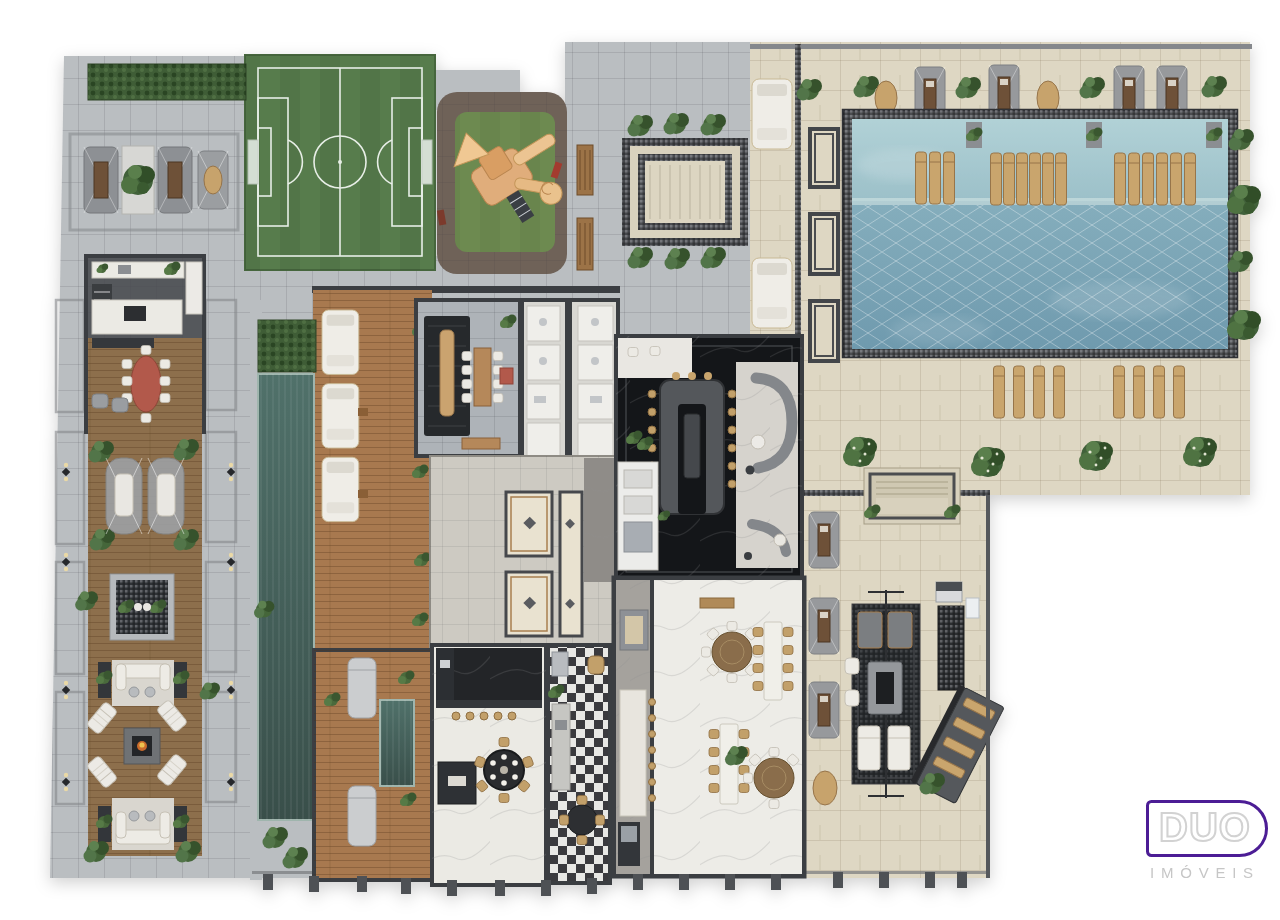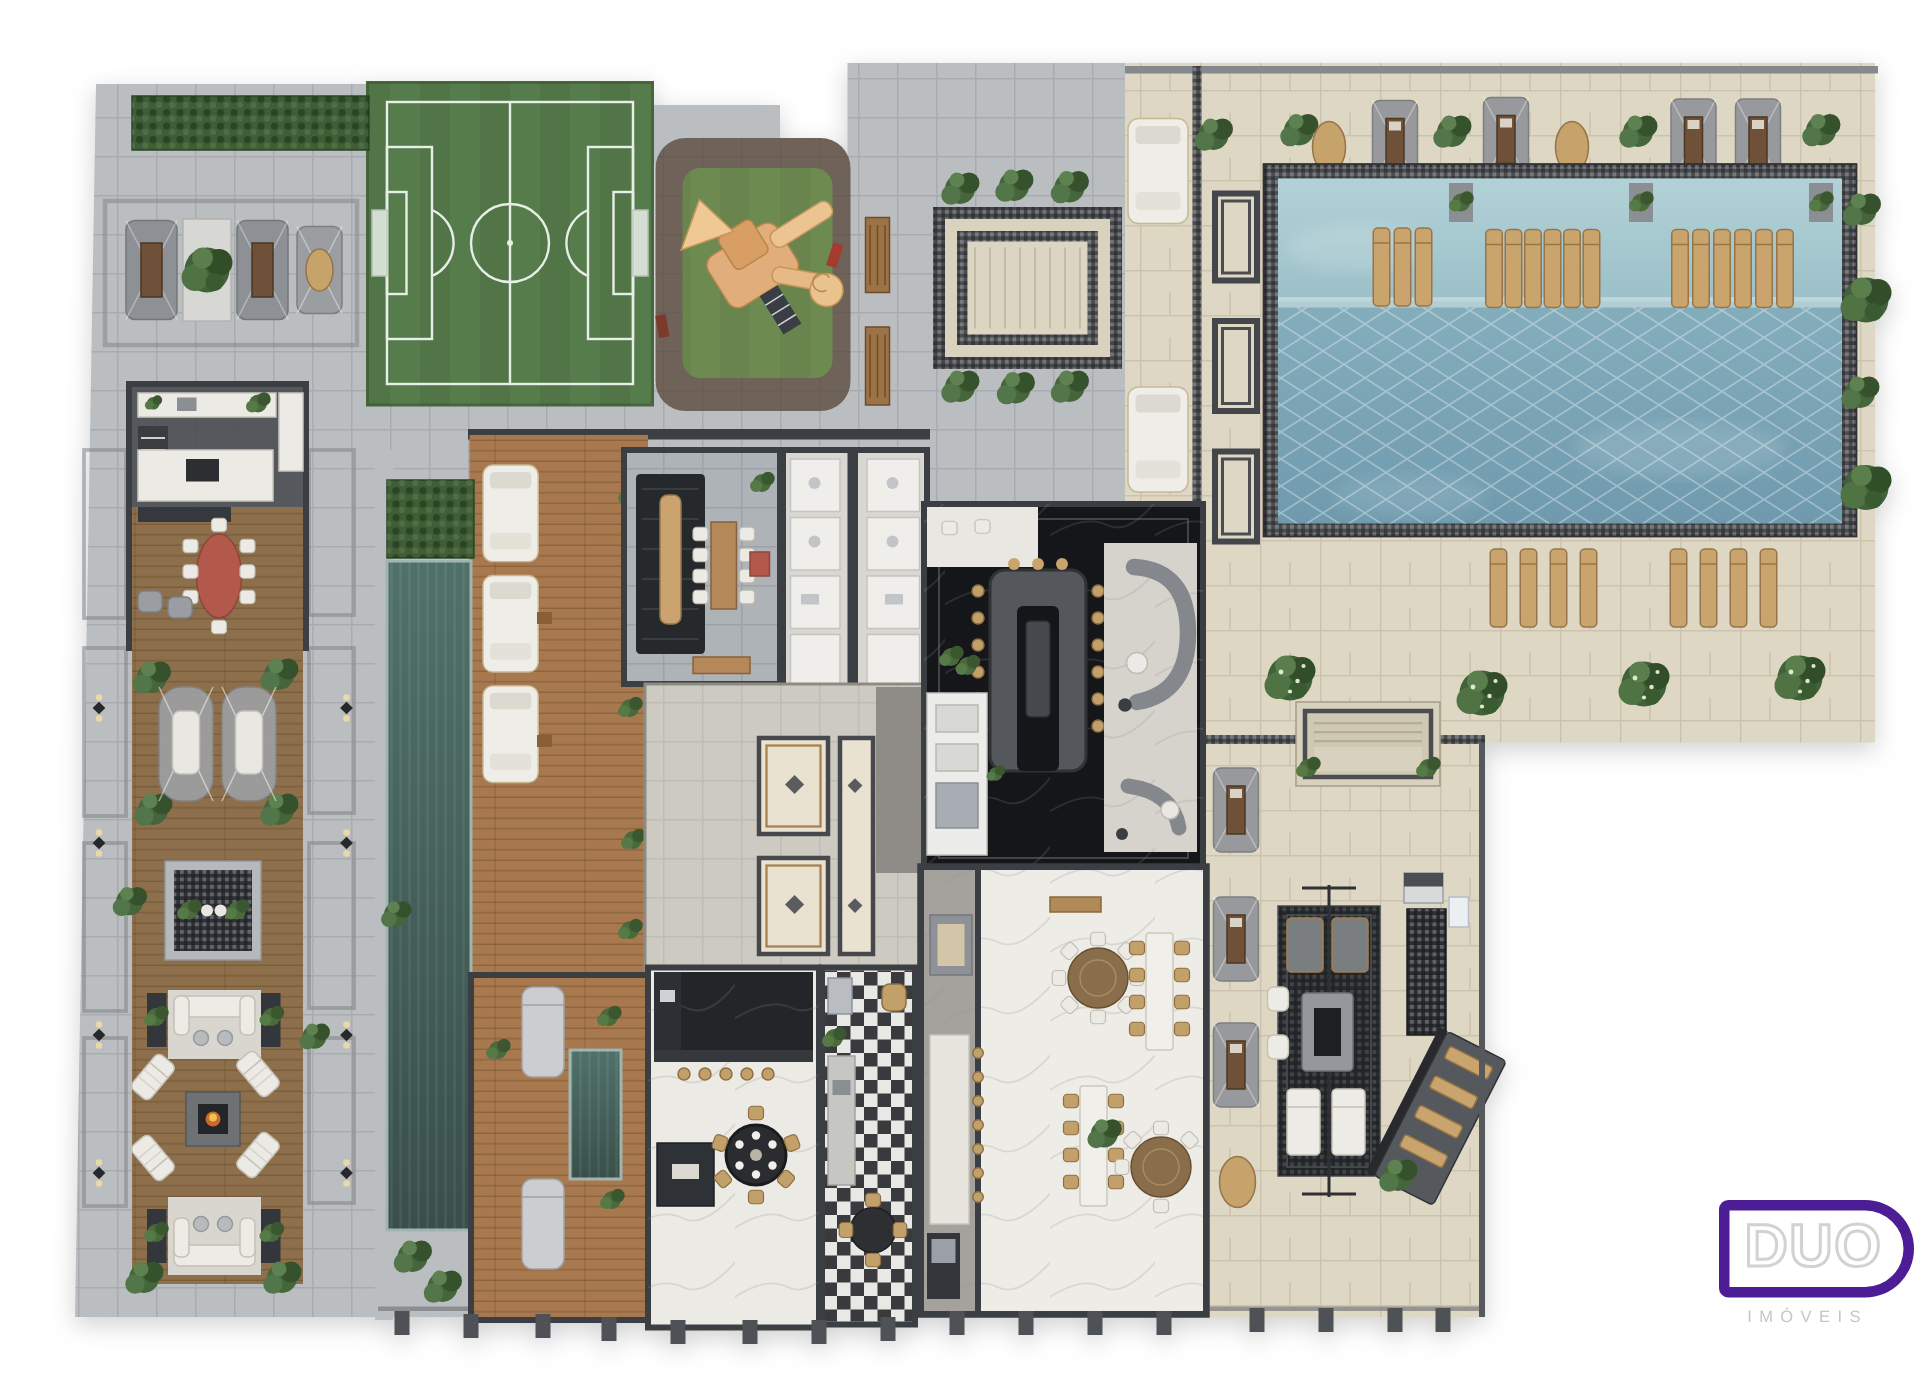--- a/index.html
+++ b/index.html
@@ -8,25 +8,25 @@
     --pool:#7fa9b8; --poolLight:#abcdd4; --lap:#46635b; --marbleWhite:#ebeae4;
     --marbleDark:#141619; --tan:#c6a26b; --red:#b2594b; --plant:#47643a; --hedge:#3f5d36;
     --furnWhite:#edebe5; --rug:#26292c; --mosaic:#4b4d50; --graniteGray:#a5a29d;
     --lobbyFloor:#cdcac2; --bathFloor:#d8d7d2; --loungeFloor:#aeb3b8; --checkerDark:#27272b;
   }
   html,body{margin:0;padding:0;background:var(--bg);}
   .stage{position:relative;width:1280px;height:920px;overflow:hidden;background:var(--bg);
          font-family:"Liberation Sans",sans-serif;}
   svg{display:block}
   .logo{position:absolute;left:1146px;top:800px;width:118px;text-align:center;}
-  .logo-box{display:inline-block;border:7px solid #4c1d95;border-radius:8px 42px 42px 8px;
+  .logo-box{display:inline-block;border:3px solid #4c1d95;border-radius:8px 42px 42px 8px;
             padding:4px 14px 7px 10px;background:#fff;}
   .logo-title{font-size:40px;font-weight:800;letter-spacing:1px;line-height:1;color:#ffffff;
               -webkit-text-stroke:2px #d2d2d2;text-shadow:0 0 1px #e2e2e2;}
-  .logo-sub{margin-top:7px;font-size:11px;letter-spacing:.45em;color:#c6c6c6;white-space:nowrap;}
+  .logo-sub{margin-top:7px;font-size:15px;letter-spacing:.45em;color:#c6c6c6;white-space:nowrap;}
 </style>
 </head>
 <body>
 
 <div class="stage">
 <svg width="1280" height="920" viewBox="0 0 1280 920">
 <defs>
   <pattern id="pav" width="26" height="26" patternUnits="userSpaceOnUse">
     <path d="M0 .5H26M.5 0V26" stroke="rgba(55,60,65,.14)" stroke-width="1" fill="none"></path>
   </pattern>

